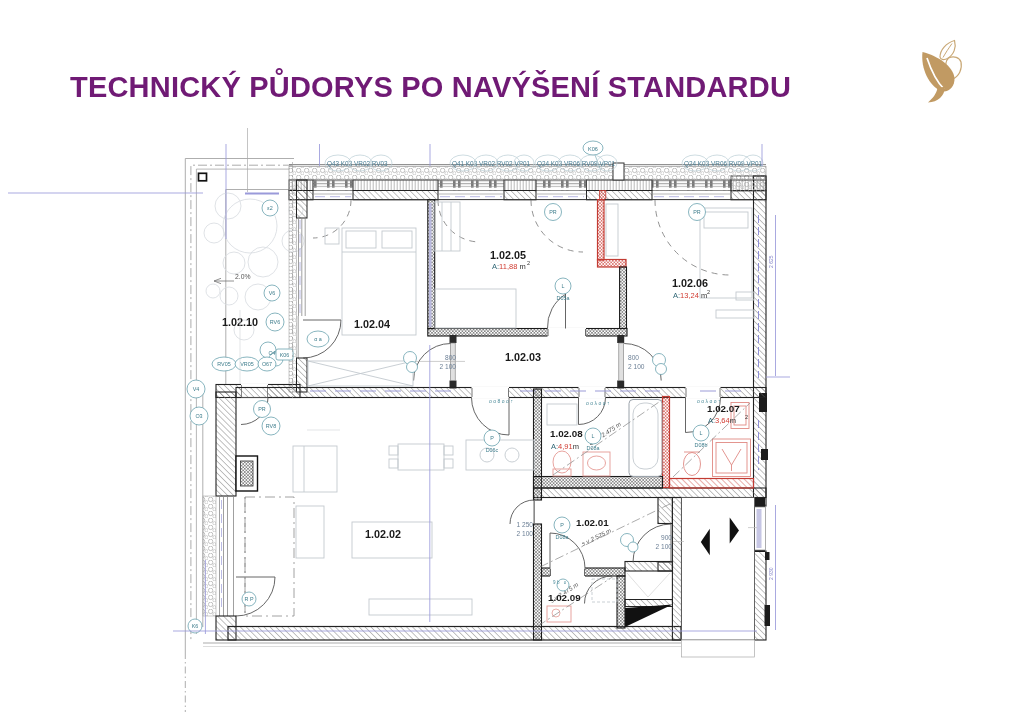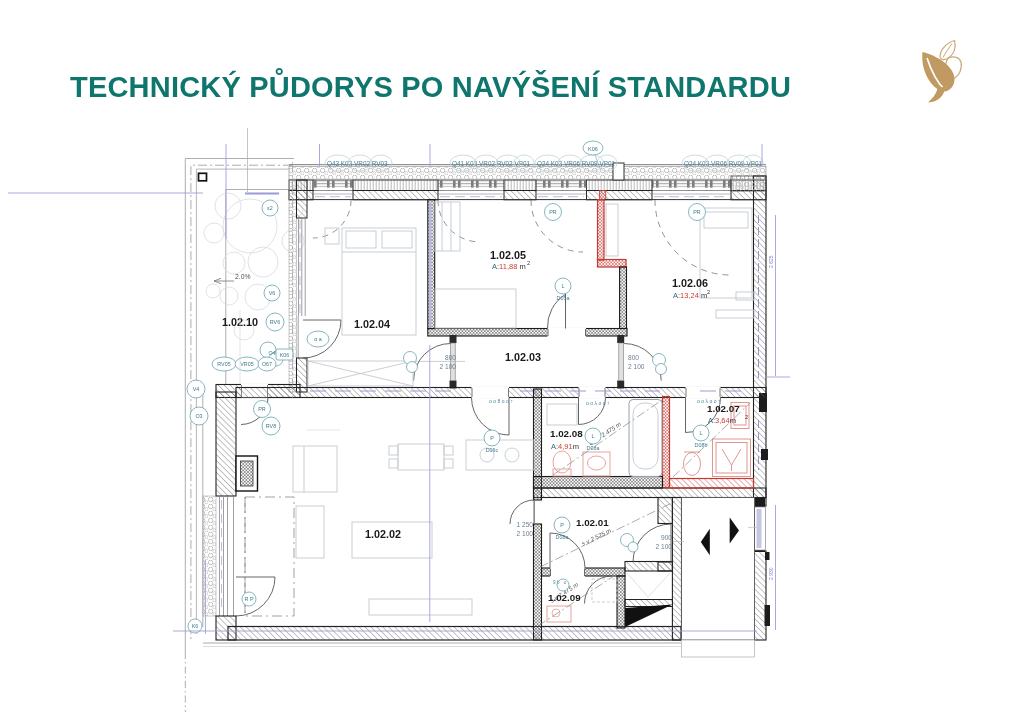--- a/index.html
+++ b/index.html
@@ -1,17 +1,17 @@
 <!DOCTYPE html>
 <html><head>
 <meta charset="utf-8">
 <style>
   html,body{margin:0;padding:0;background:#fff;width:1024px;height:724px;overflow:hidden;}
   .ttl{position:absolute;left:70px;top:71px;font-family:"Liberation Sans",sans-serif;
-       font-weight:bold;font-size:29px;letter-spacing:.2px;color:#0f766e;}
+       font-weight:bold;font-size:29px;letter-spacing:.2px;color:#701a75;}
   svg{position:absolute;left:0;top:0;}
 </style>
 </head>
 <body>
 
 <div class="ttl">TECHNICKÝ PŮDORYS PO NAVÝŠENÍ STANDARDU</div>
 <svg width="1024" height="724" viewBox="0 0 1024 724" font-family="Liberation Sans, sans-serif">
 <defs>
 <pattern id="h1" width="4.2" height="4.2" patternUnits="userSpaceOnUse" patternTransform="rotate(45)">
   <line x1="0" y1="0" x2="4.2" y2="0" stroke="#6f6f6f" stroke-width="0.85"></line>

